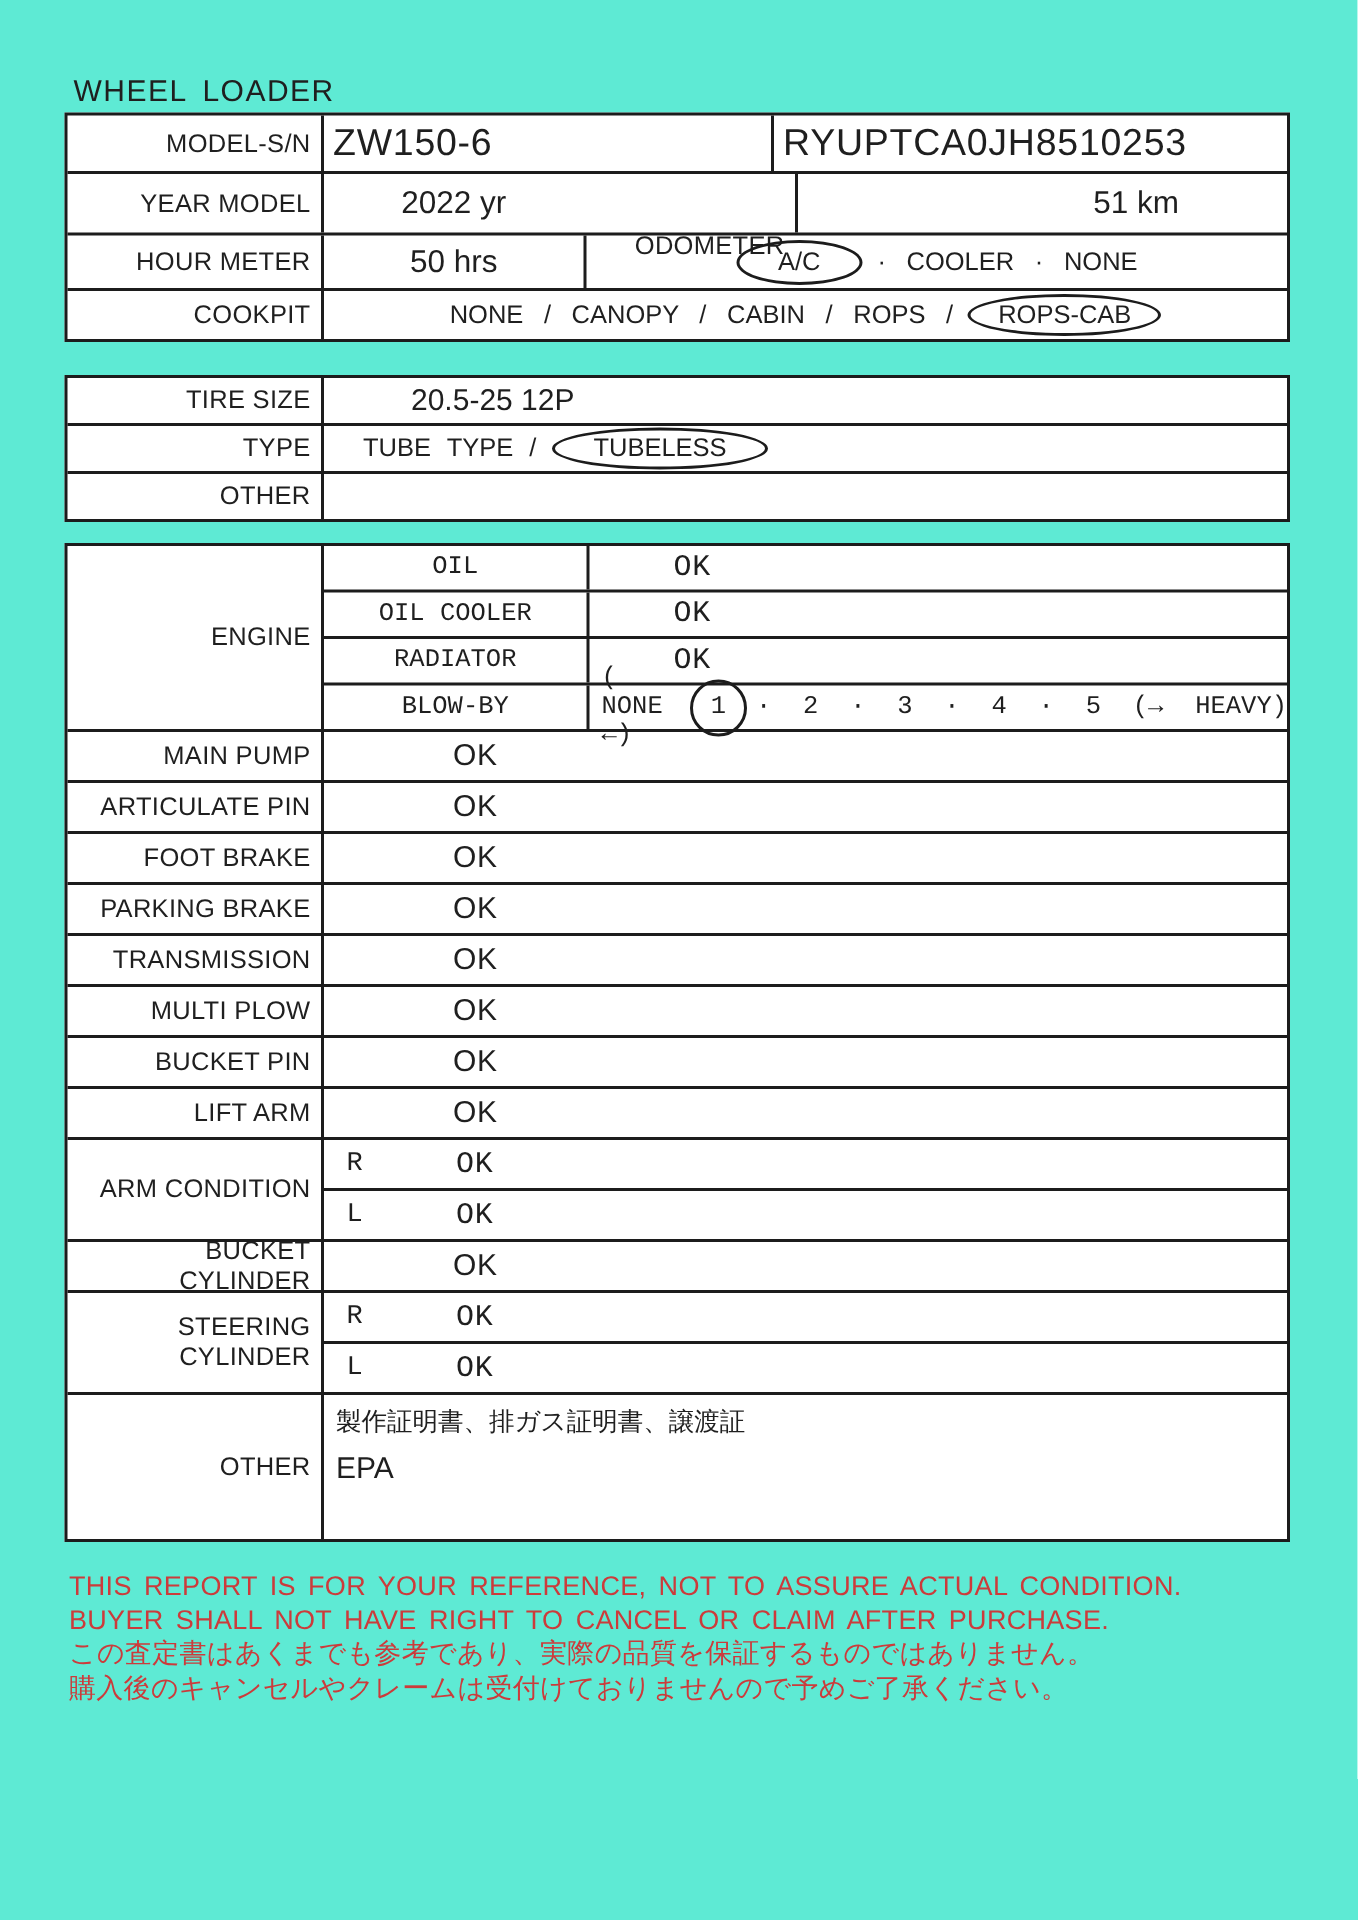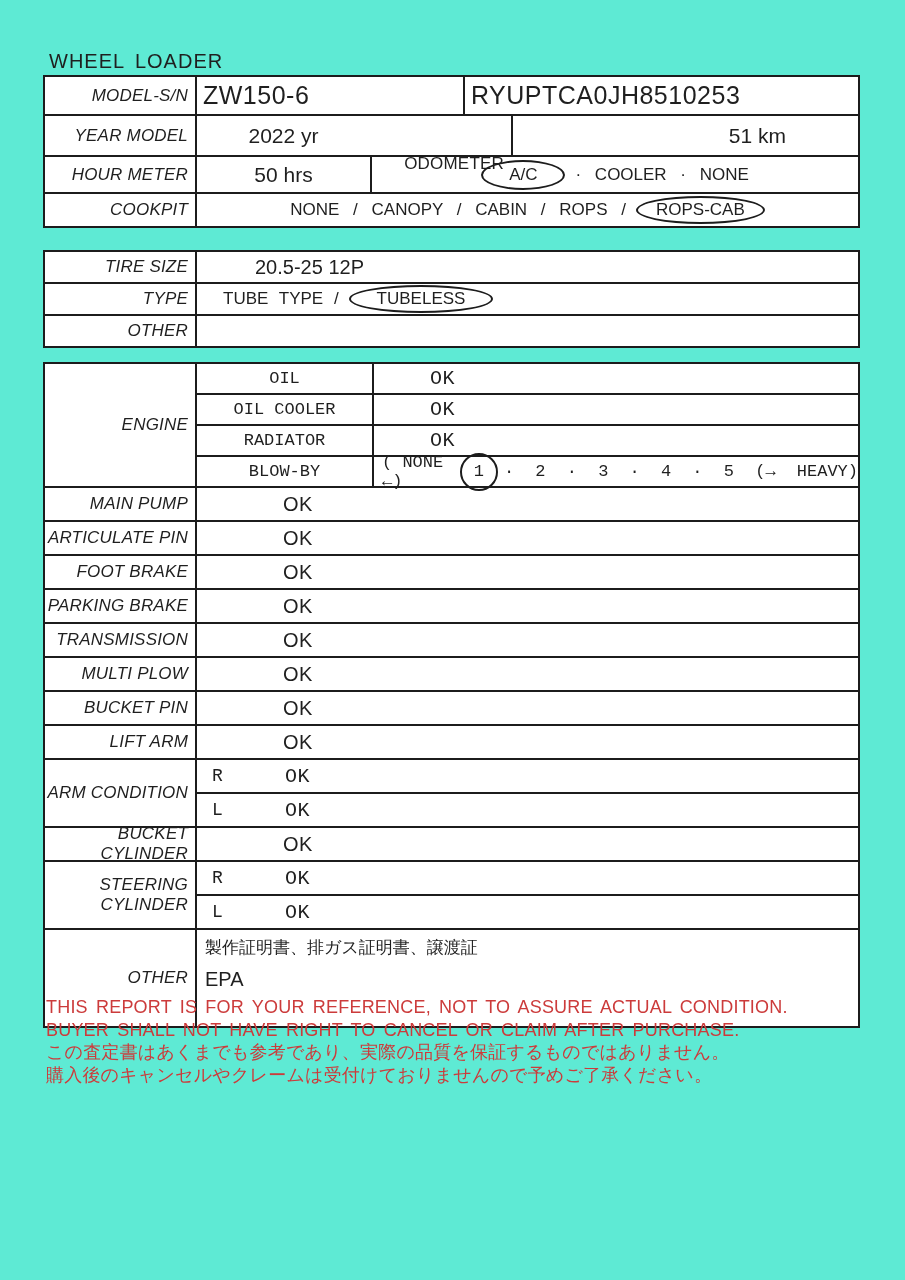--- a/index.html
+++ b/index.html
@@ -13,22 +13,22 @@
   .t-tire{top:250px;}
   .t-insp{top:362px;}
   .trow{display:flex;border-top:2px solid #1c1c1c;align-items:stretch;}
   .trow:first-child{border-top:none;}
   .tcell{display:flex;align-items:center;box-sizing:border-box;border-left:2px solid #1c1c1c;overflow:visible;}
   .tcell:first-child{border-left:none;}
   .stack{flex:1;display:flex;flex-direction:column;border-left:2px solid #1c1c1c;}
   .stack .erow{display:flex;border-top:2px solid #1c1c1c;align-items:stretch;font-family:Liberation Mono, monospace;}
   .stack .erow:first-child{border-top:none;}
   .stack .erow .tcell:first-child{border-left:none;}
-  .w177{width:150px;flex:none;font-style:italic;}
-  .w316{width:268px;flex:none;}
+  .w177{width:169px;flex:none;}
+  .w316{width:300px;flex:none;}
   .w175{width:175px;flex:none;}
   .w141{width:141px;flex:none;margin-top:48px;}
   .wfill{flex:1;}
   .h37{height:37px;} .h39{height:39px;} .h35{height:35px;} .h32{height:32px;}
   .h30{height:30px;} .h29{height:29px;} .h34{height:32px;} .h96{height:96px;}
   .lbl{justify-content:flex-end;padding-right:7px;font-size:17px;text-align:right;letter-spacing:0.2px;}
   .big{font-size:25px;padding-left:6px;letter-spacing:0.5px;}
   .val-c{justify-content:center;font-size:21px;}
   .val-r{justify-content:flex-end;padding-right:72px;font-size:21px;}
   .cname{justify-content:center;font-size:17px;}
@@ -46,21 +46,21 @@
   .sp9{word-spacing:9px;}
   .sp6{word-spacing:6px;}
   .type-cell{padding-left:26px;font-size:17px;}
   .tire-val{padding-left:58px;font-size:20px;}
   .blowby-cell{flex:1;padding-left:8px;font-size:17px;}
   .circ{width:34px;height:34px;border:2px solid #1c1c1c;border-radius:50%;display:flex;align-items:center;justify-content:center;flex:none;margin:-6px 2px;font-size:17px;}
   .scale{word-spacing:11px;margin-left:4px;white-space:nowrap;}
   .other-content{flex:1;display:block;padding:6px 8px;}
   .other-docs{font-size:17px;line-height:24px;}
   .other-epa{font-size:20px;margin-top:8px;}
-  .disclaimer{position:absolute;left:46px;top:996px;width:760px;color:#cc3b3b;font-size:18px;line-height:22.5px;word-spacing:3px;letter-spacing:0.2px;}
+  .disclaimer{position:absolute;left:46px;top:1046px;width:760px;color:#cc3b3b;font-size:18px;line-height:22.5px;word-spacing:3px;letter-spacing:0.2px;}
 </style>
 </head>
 <body>
 
 <div class="page">
 
   <div class="doc-title">WHEEL LOADER</div>
 
   <div class="tbl t-spec">
     <div class="trow h37">

